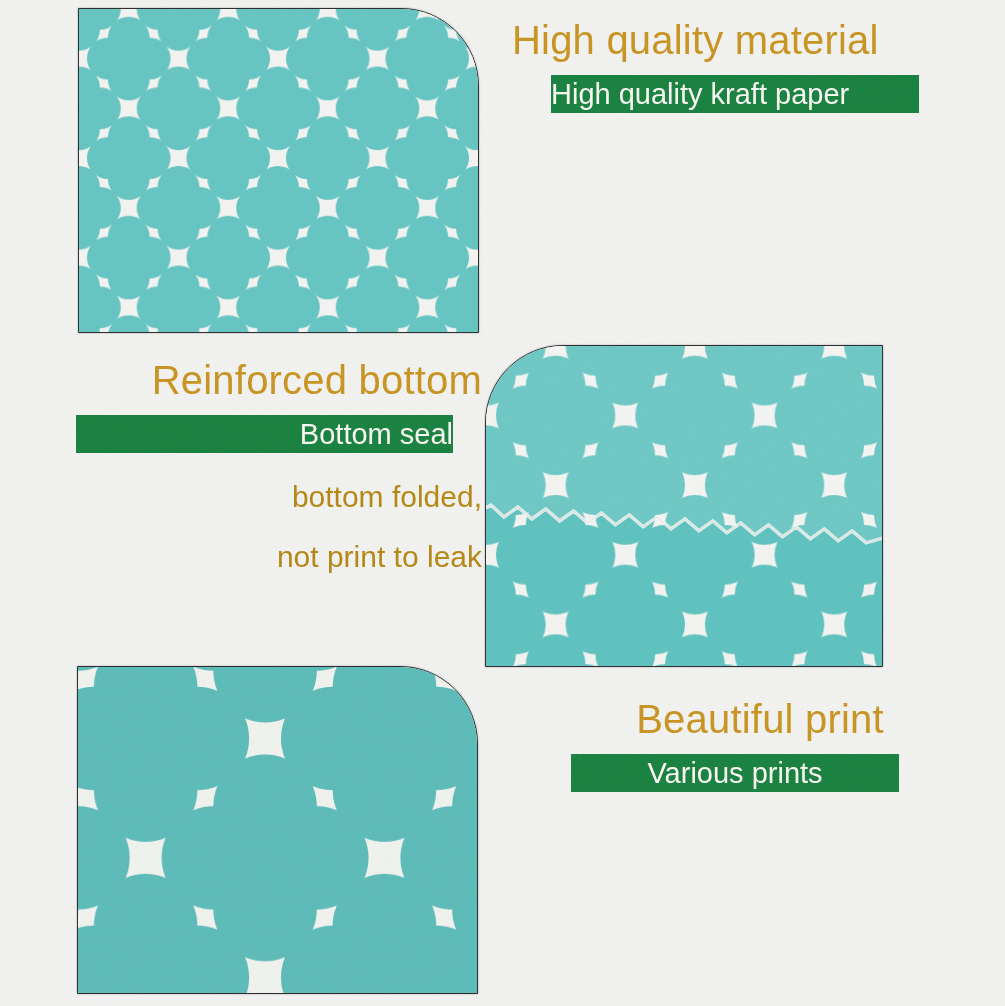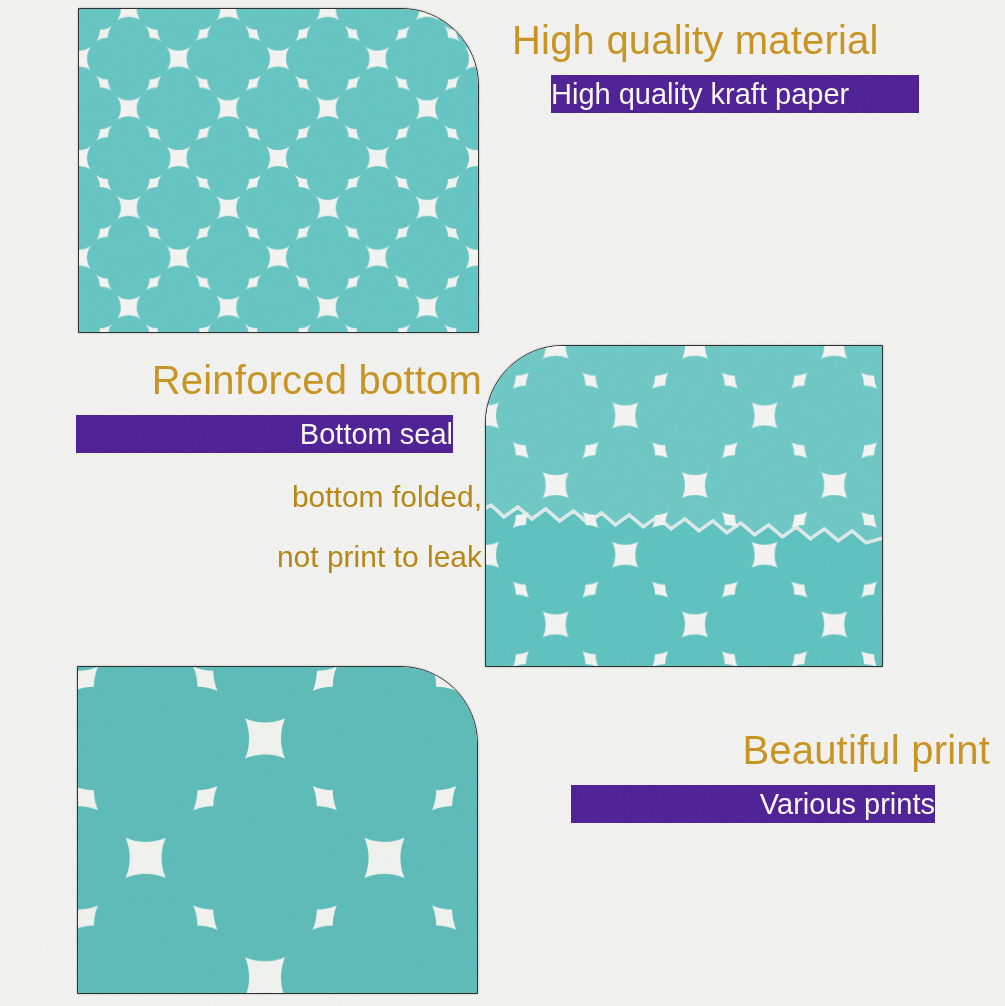--- a/index.html
+++ b/index.html
@@ -42,47 +42,47 @@
 
   #photo-topleft      { left: 78px;  top: 8px;   width: 401px; height: 325px; border-radius: 0 78px 0 0; }
   #photo-midright     { left: 485px; top: 345px; width: 398px; height: 322px; border-radius: 78px 0 0 0; }
   #photo-bottomleft   { left: 77px;  top: 666px; width: 401px; height: 328px; border-radius: 0 78px 0 0; }
 
   
   .block { position: absolute; z-index: 4; }
 
   #block-material { left: 512px; top: 18px;  width: 480px; text-align: left; }
   #block-bottom   { left: 62px;  top: 358px; width: 420px; text-align: right; }
-  #block-print    { left: 530px; top: 728px; width: 460px; text-align: right; }
+  #block-print    { left: 530px; top: 697px; width: 460px; text-align: center; }
 
   .heading {
     font-size: 40px;
     font-weight: 400;
     color: #c9931d;
     letter-spacing: .2px;
     line-height: 1.12;
     white-space: nowrap;
   }
 
   .banner {
     display: block;
-    background: #4c1d95;
+    background: #15803d;
     color: #fcfaf4;
     font-size: 29px;
     font-weight: 400;
     line-height: 38px;
     height: 38px;
     margin-top: 12px;
     white-space: nowrap;
     overflow: hidden;
   }
 
   #block-material .banner { width: 368px; margin-left: 39px; }
   #block-bottom   .banner { width: 377px; margin-left: 14px; }
-  #block-print    .banner { width: 364px; margin-left: 41px; }
+  #block-print    .banner { width: 328px; margin-left: 41px; }
 
   .lines { margin-top: 14px; }
 
   .line {
     font-size: 30px;
     font-weight: 400;
     color: #b6860f;
     line-height: 60px;
     white-space: nowrap;
   }

